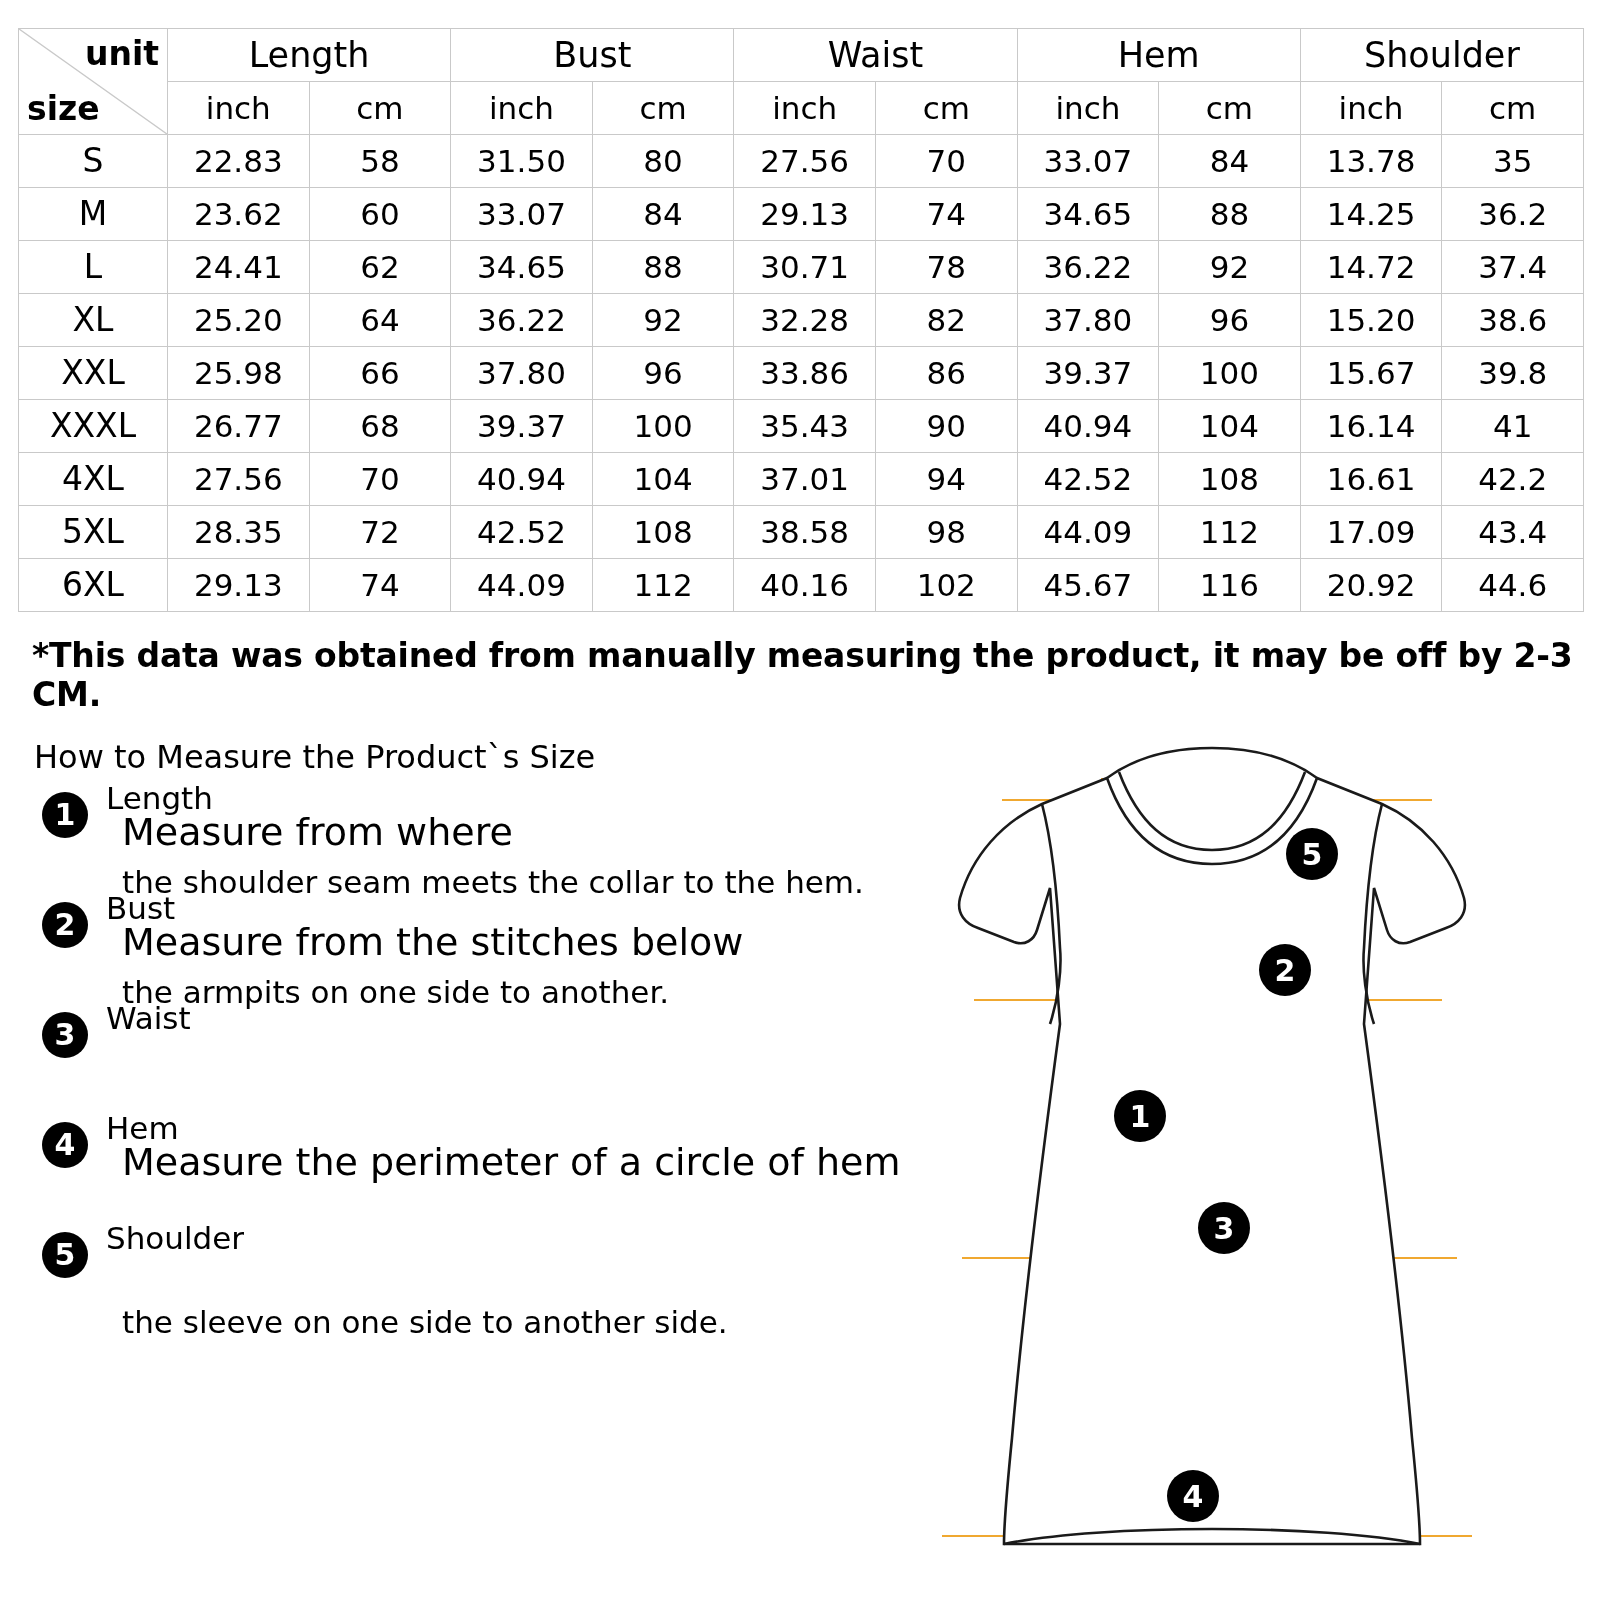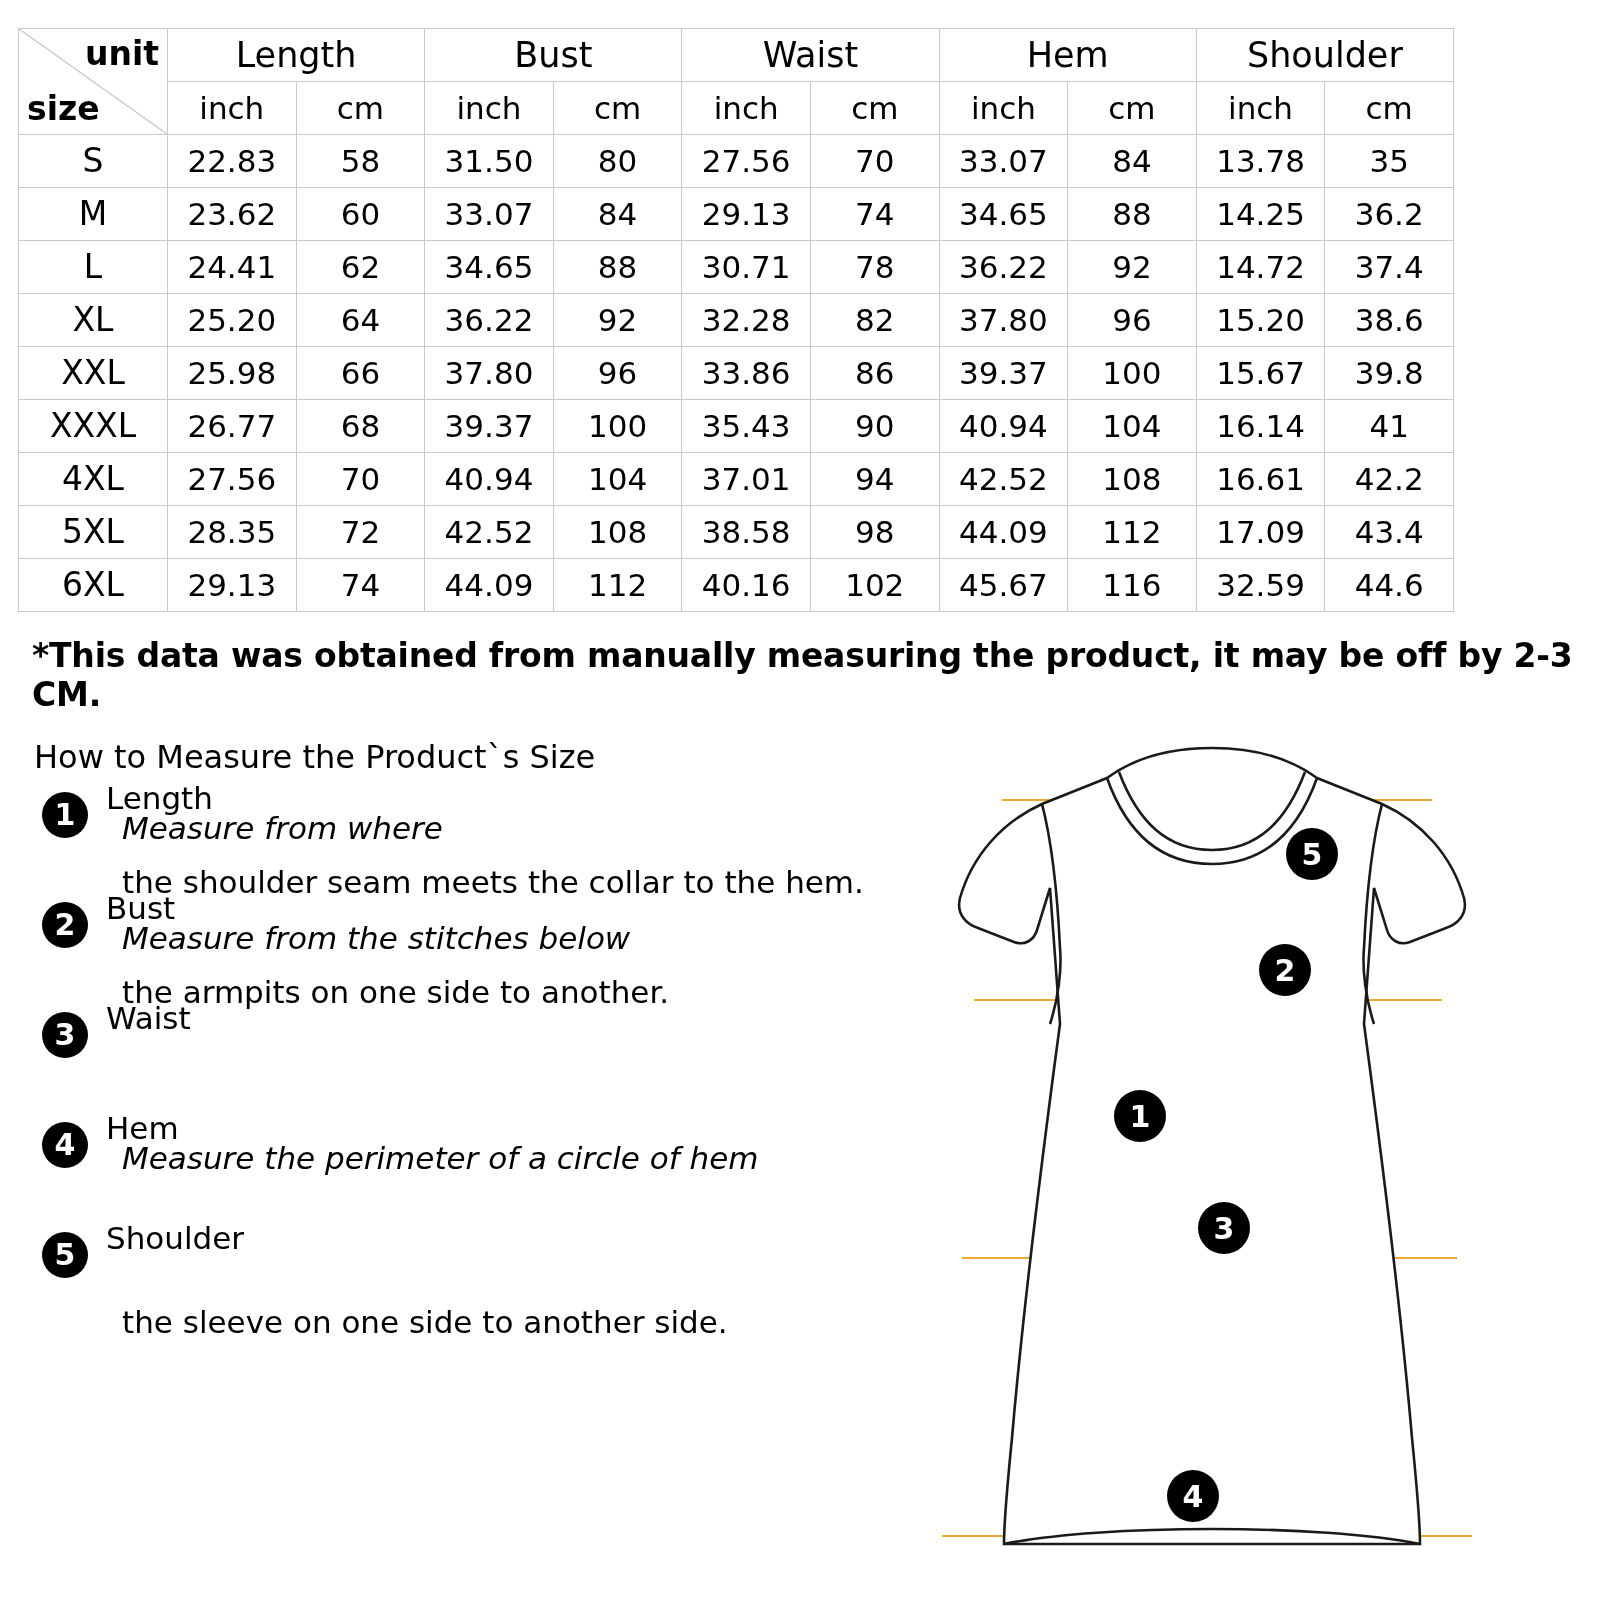--- a/index.html
+++ b/index.html
@@ -17,21 +17,21 @@
   .page {
     position: relative;
     width: 1600px;
     height: 1600px;
     box-sizing: border-box;
     padding: 28px 18px 0 18px;
   }
 
   
   table.size-table {
-    width: 1436px;
+    width: 1566px;
     border-collapse: collapse;
     table-layout: fixed;
     font-size: 31px;
     padding-left: 17px;
   }
   table.size-table td, table.size-table th {
     border: 1px solid #c9c9c9;
     text-align: center;
     font-weight: normal;
     padding: 0;
@@ -118,22 +118,21 @@
   .step-name {
     position: absolute;
     left: 72px;
     top: -2px;
     font-size: 31px;
   }
   .step-line1 {
     position: absolute;
     left: 88px;
     top: 28px;
-    font-size: 31px;
-    font-style: italic;
+    font-size: 38px;
   }
   .step-line2 {
     position: absolute;
     left: 88px;
     top: 82px;
     font-size: 31px;
     text-align: right;
   }
 
   .diagram {
@@ -286,21 +285,21 @@
       <tr>
         <td class="size-cell">6XL</td>
         <td>29.13</td>
         <td>74</td>
         <td>44.09</td>
         <td>112</td>
         <td>40.16</td>
         <td>102</td>
         <td>45.67</td>
         <td>116</td>
-        <td>32.59</td>
+        <td>20.92</td>
         <td>44.6</td>
       </tr>
     </tbody>
   </table>
 
   <div class="note">*This data was obtained from manually measuring the product, it may be off by 2-3 CM.</div>
 
   <div class="howto">
     <div class="howto-title">How to Measure the Product`s Size</div>
 

